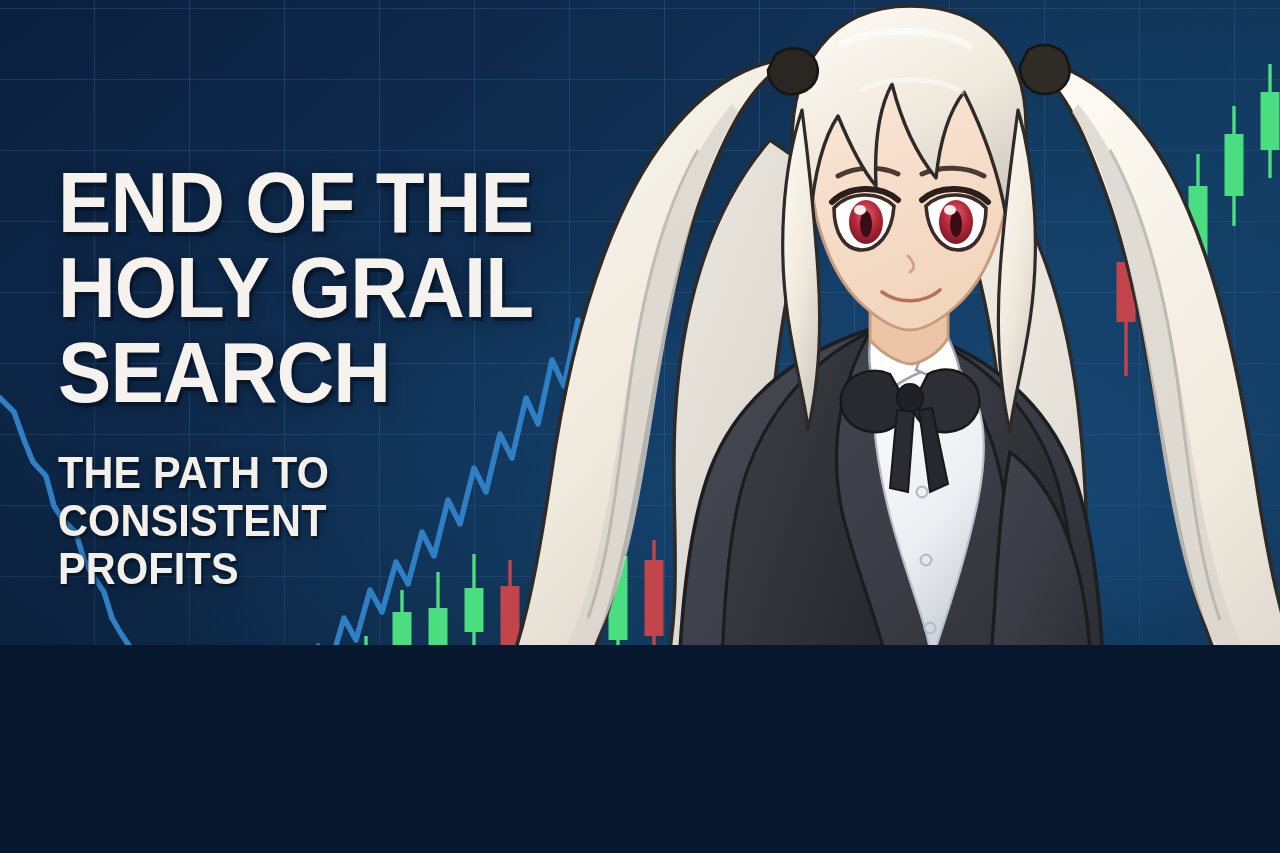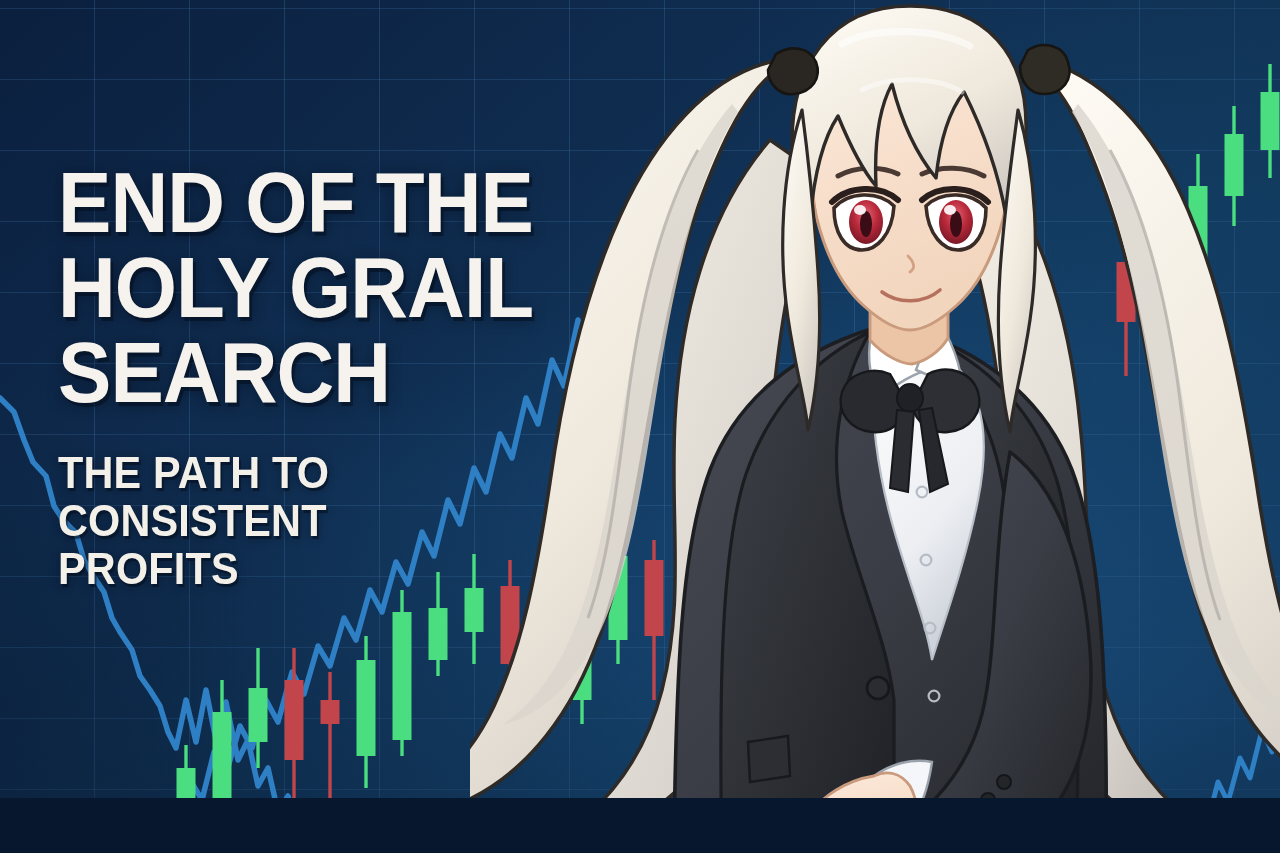--- a/index.html
+++ b/index.html
@@ -1,18 +1,18 @@
 <!DOCTYPE html>
 <html><head>
 <meta charset="utf-8">
 <style>
   html,body{margin:0;padding:0;background:#07182e;}
   *{box-sizing:border-box;}
   #thumb{
-    position:relative;width:1280px;height:798px;overflow:hidden;
+    position:relative;width:1280px;height:645px;overflow:hidden;
     font-family:"Liberation Sans","DejaVu Sans",sans-serif;
     background:#0d2444;
   }
   .bg-grad2{
     position:absolute;inset:0;
     background:linear-gradient(138deg,#0b1f3e 0%,#0f2d50 38%,#15456f 70%,#1a5182 100%);
   }
   .bg-glow{
     position:absolute;inset:0;
     background:radial-gradient(95% 80% at 80% 88%, rgba(40,120,190,.42) 0%, rgba(30,90,150,.18) 45%, transparent 72%);

